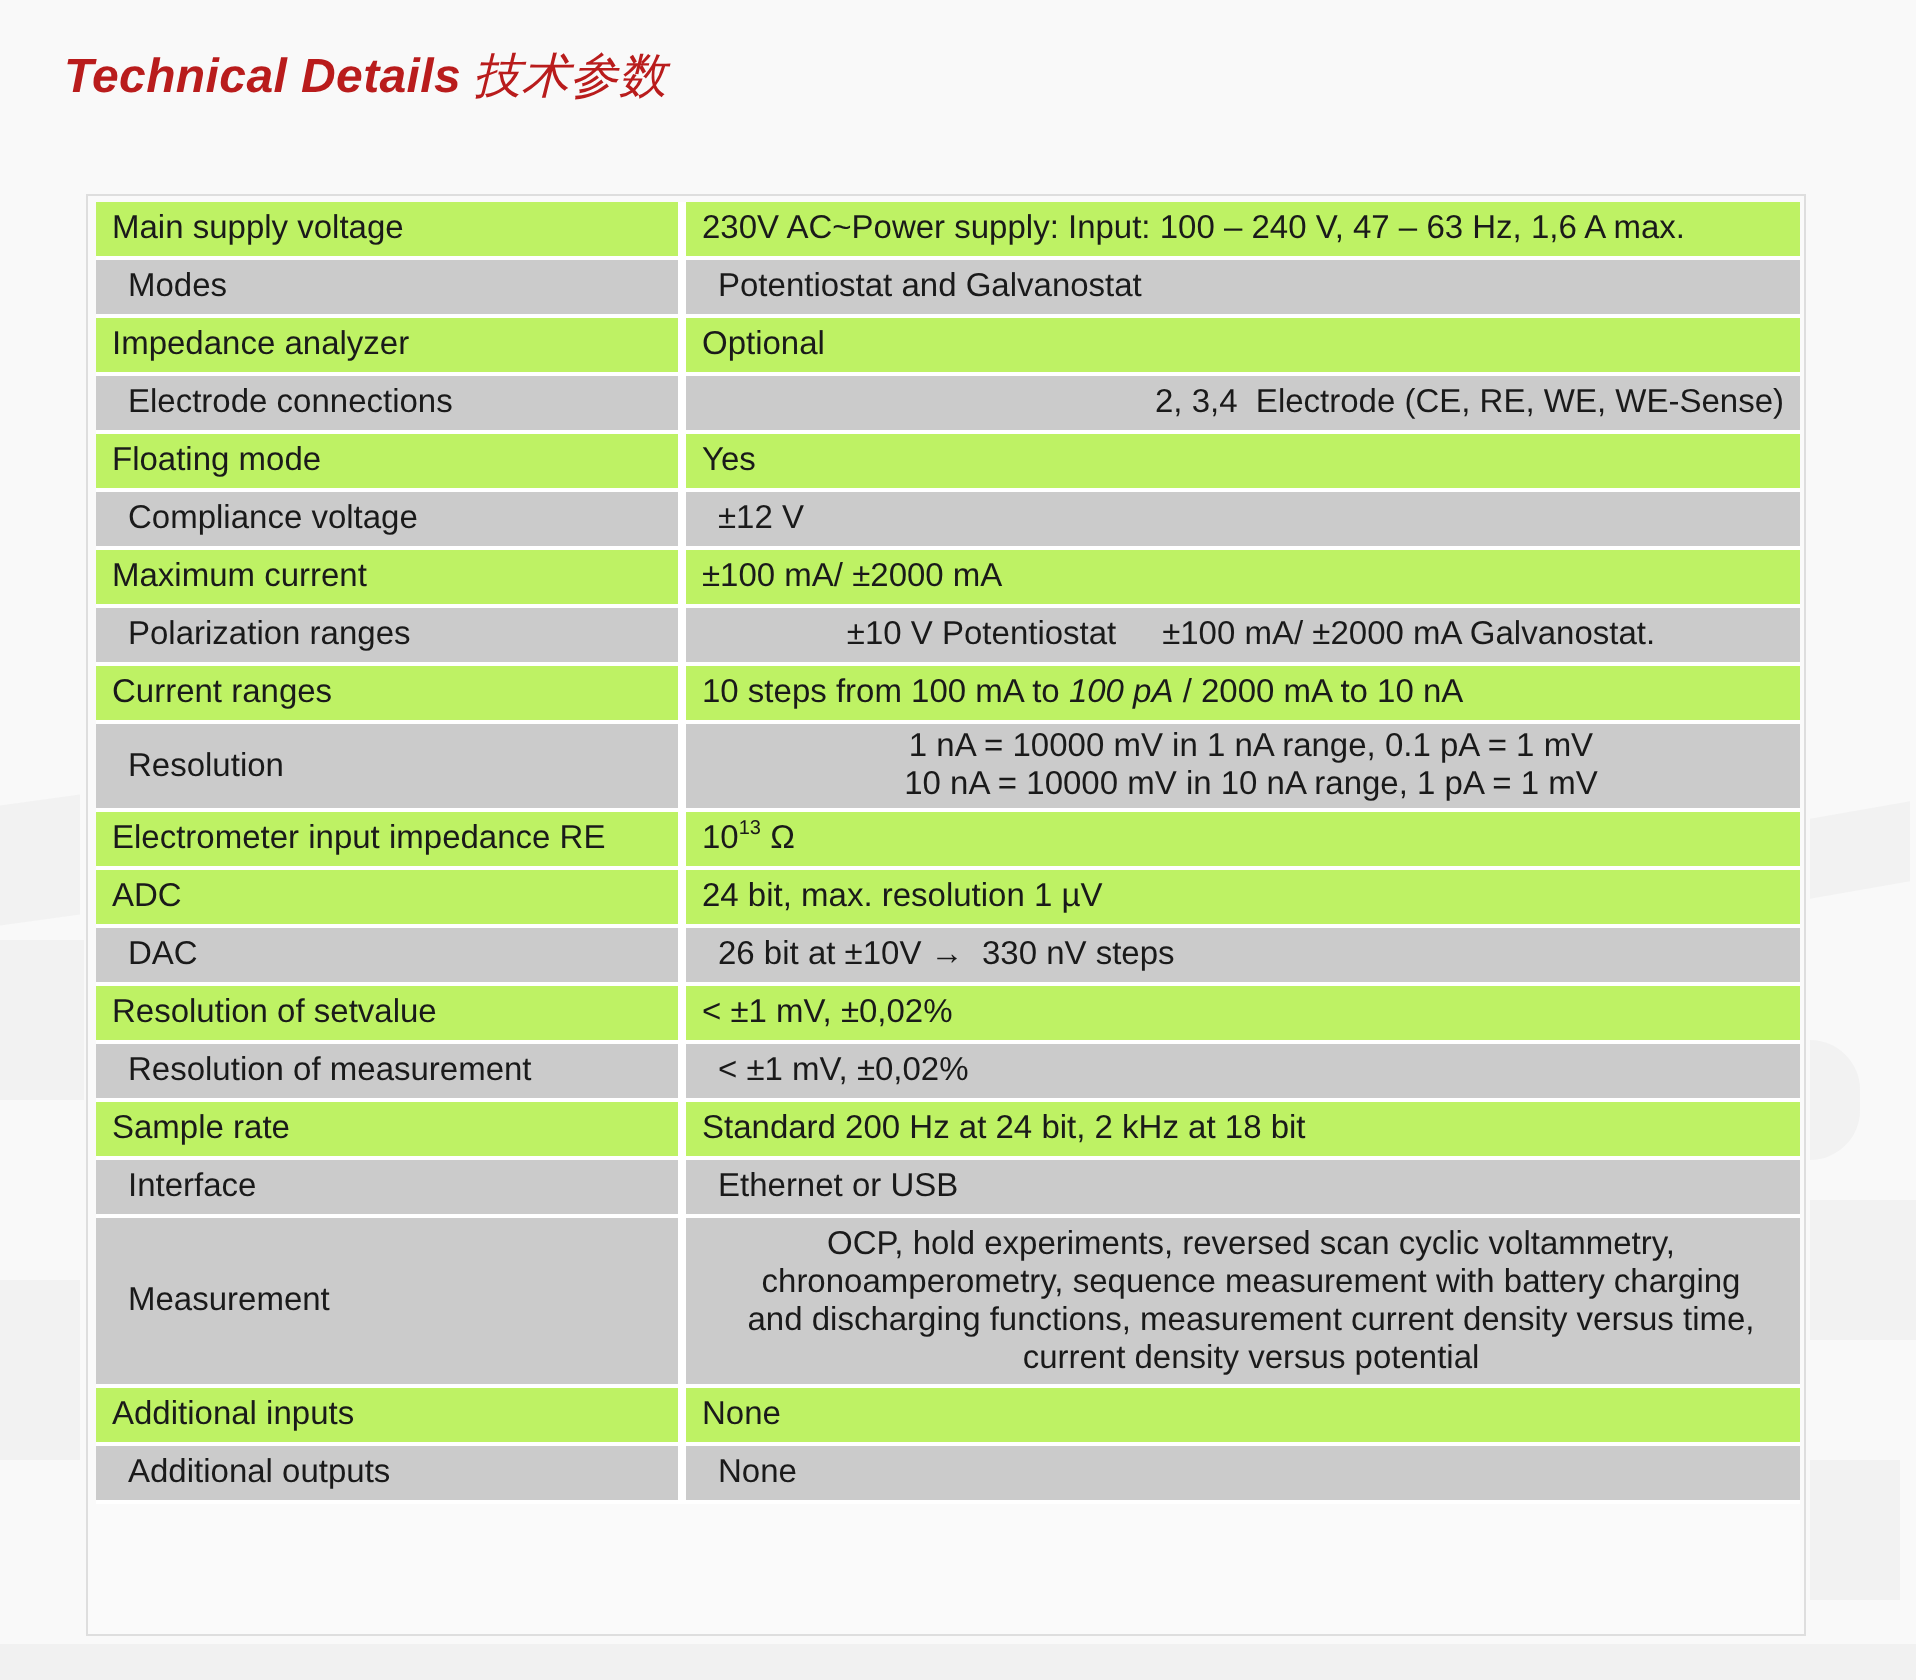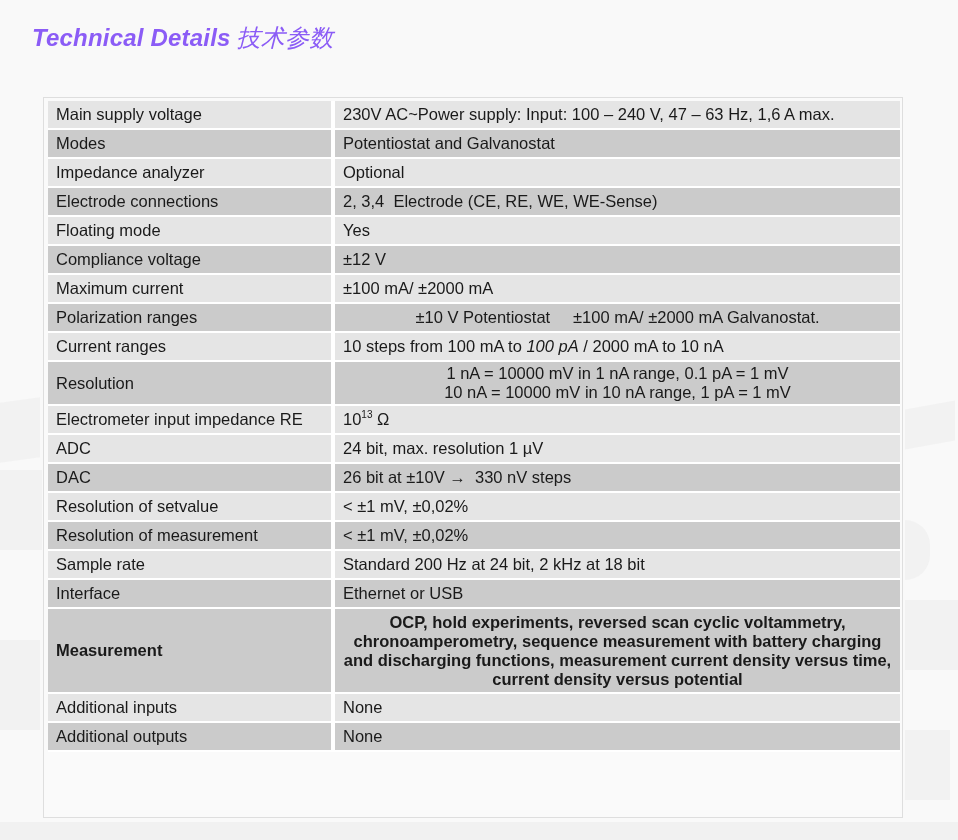--- a/index.html
+++ b/index.html
@@ -7,21 +7,21 @@
     width: 958px; height: 840px; overflow: hidden;
     background: #f9f9f9;
     font-family: "Liberation Sans", sans-serif;
     position: relative;
   }
   .bg-shape { position: absolute; background: #f0f0f0; opacity: 0.8; }
   .title {
     position: absolute; left: 32px; top: 22px;
     font-family: "Liberation Sans", sans-serif;
     font-size: 24px; font-weight: bold; font-style: italic;
-    color: #8b5cf6; letter-spacing: 0.2px; white-space: nowrap;
+    color: #b91c1c; letter-spacing: 0.2px; white-space: nowrap;
   }
   .title .cn { font-weight: normal; font-style: italic; margin-left: 6px; }
   .table-box {
     position: absolute; left: 43px; top: 97px;
     width: 860px; height: 721px;
     background: #fafafa;
     border: 1px solid #dedede;
     box-sizing: border-box;
   }
   table.spec {
@@ -29,24 +29,24 @@
     border-collapse: separate; border-spacing: 0;
     width: 852px;
   }
   table.spec td {
     font-size: 16.5px; color: #1a1a1a;
     padding: 0 8px; line-height: 19px;
     border-bottom: 2px solid #ffffff;
     vertical-align: middle;
   }
   table.spec td.lbl { width: 267px; border-right: 4px solid #ffffff; }
-  table.spec tr.odd td { background: #e5e5e5; height: 27px; }
-  table.spec tr.even td { background: #cbcbcb; height: 27px; }
+  table.spec tr.odd td { background: #bef264; height: 27px; }
+  table.spec tr.even td { background: #cbcbcb; height: 27px; padding-left: 16px; }
   table.spec tr.tall2 td { height: 42px; }
-  table.spec tr.tall4 td { height: 83px; font-weight: bold; }
+  table.spec tr.tall4 td { height: 83px; }
   table.spec td.val .line { display: block; text-align: center; }
   sup { font-size: 10px; vertical-align: 7px; line-height: 0; }
   .ital { font-style: italic; }
 </style>
 </head>
 <body>
 
 <div class="bg-shape" style="left:0;top:400px;width:40px;height:60px;transform:skewY(-8deg);"></div>
 <div class="bg-shape" style="left:0;top:470px;width:42px;height:80px;"></div>
 <div class="bg-shape" style="left:0;top:640px;width:40px;height:90px;"></div>
@@ -71,21 +71,21 @@
     <tr class="even">
       <td class="lbl">Modes</td>
       <td class="val">Potentiostat and Galvanostat</td>
     </tr>
     <tr class="odd">
       <td class="lbl">Impedance analyzer</td>
       <td class="val">Optional</td>
     </tr>
     <tr class="even">
       <td class="lbl">Electrode connections</td>
-      <td class="val" style="white-space:pre;">2, 3,4  Electrode (CE, RE, WE, WE-Sense)</td>
+      <td class="val" style="white-space:pre;text-align:right;">2, 3,4  Electrode (CE, RE, WE, WE-Sense)</td>
     </tr>
     <tr class="odd">
       <td class="lbl">Floating mode</td>
       <td class="val">Yes</td>
     </tr>
     <tr class="even">
       <td class="lbl">Compliance voltage</td>
       <td class="val">±12 V</td>
     </tr>
     <tr class="odd">

